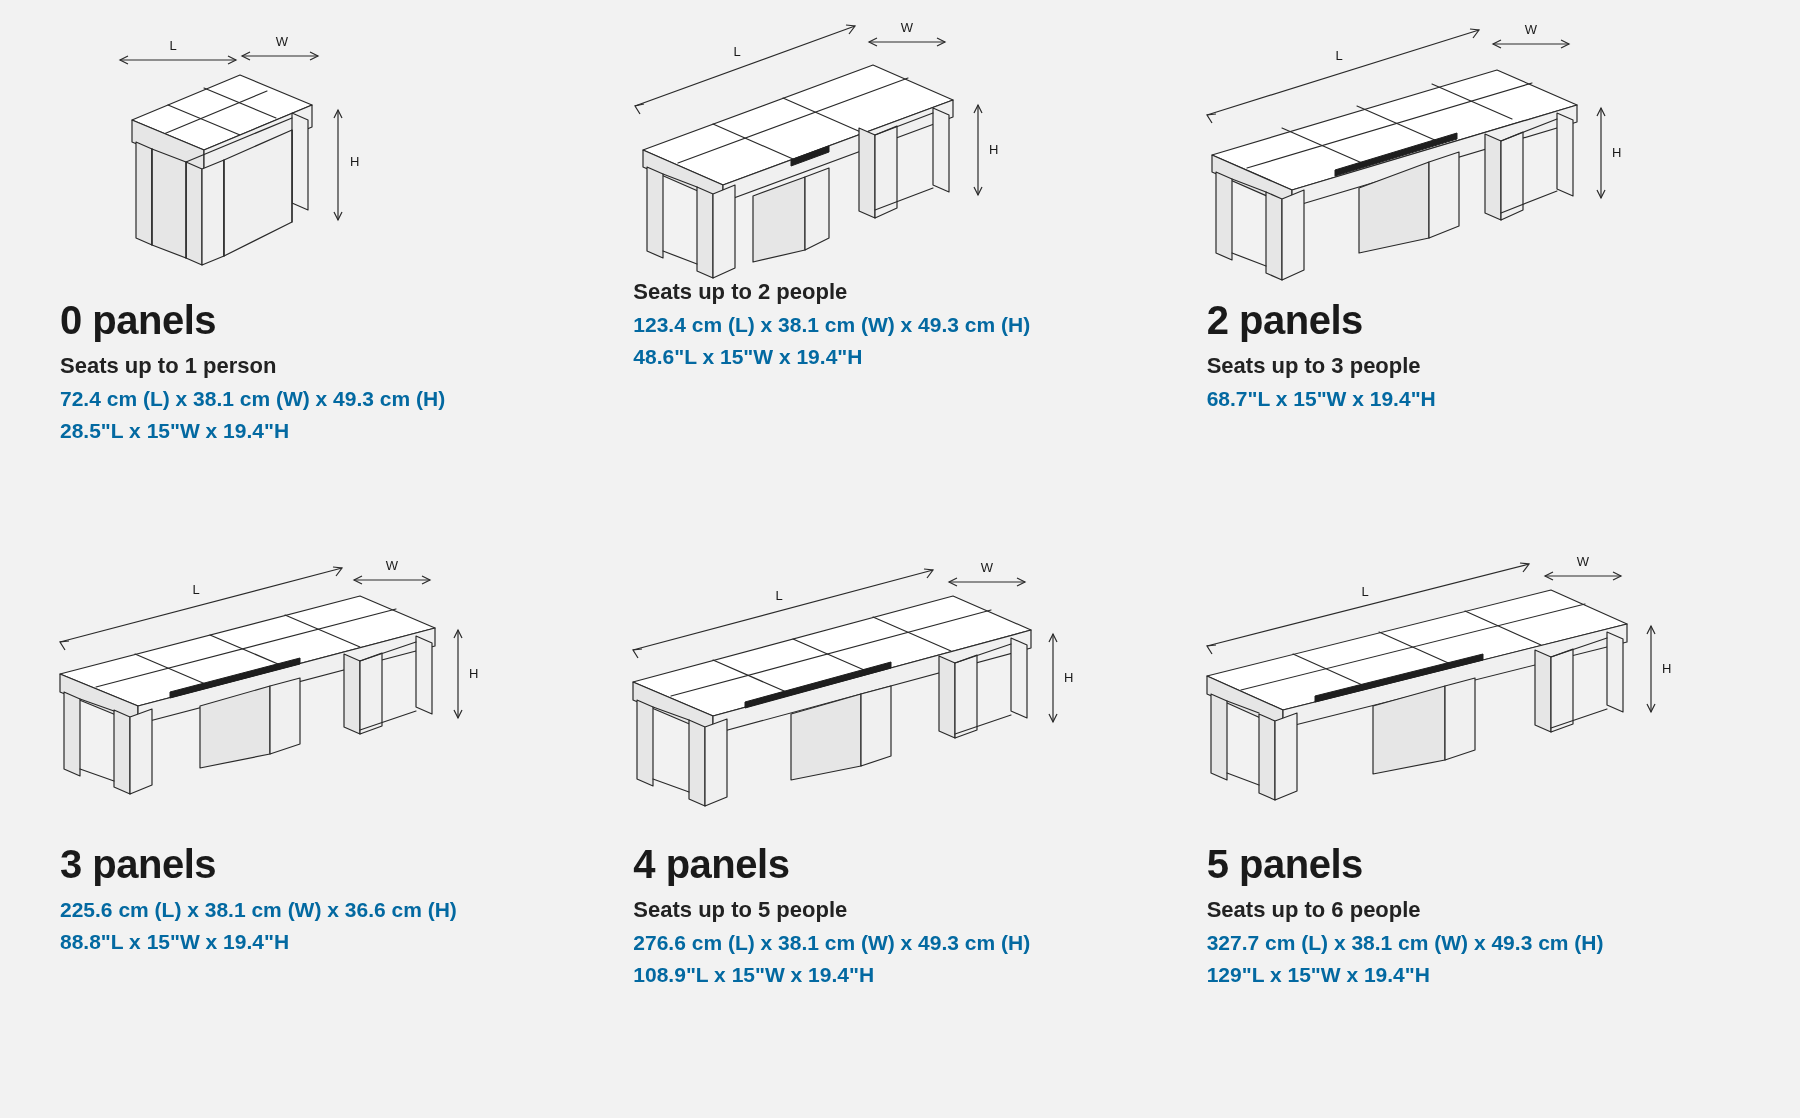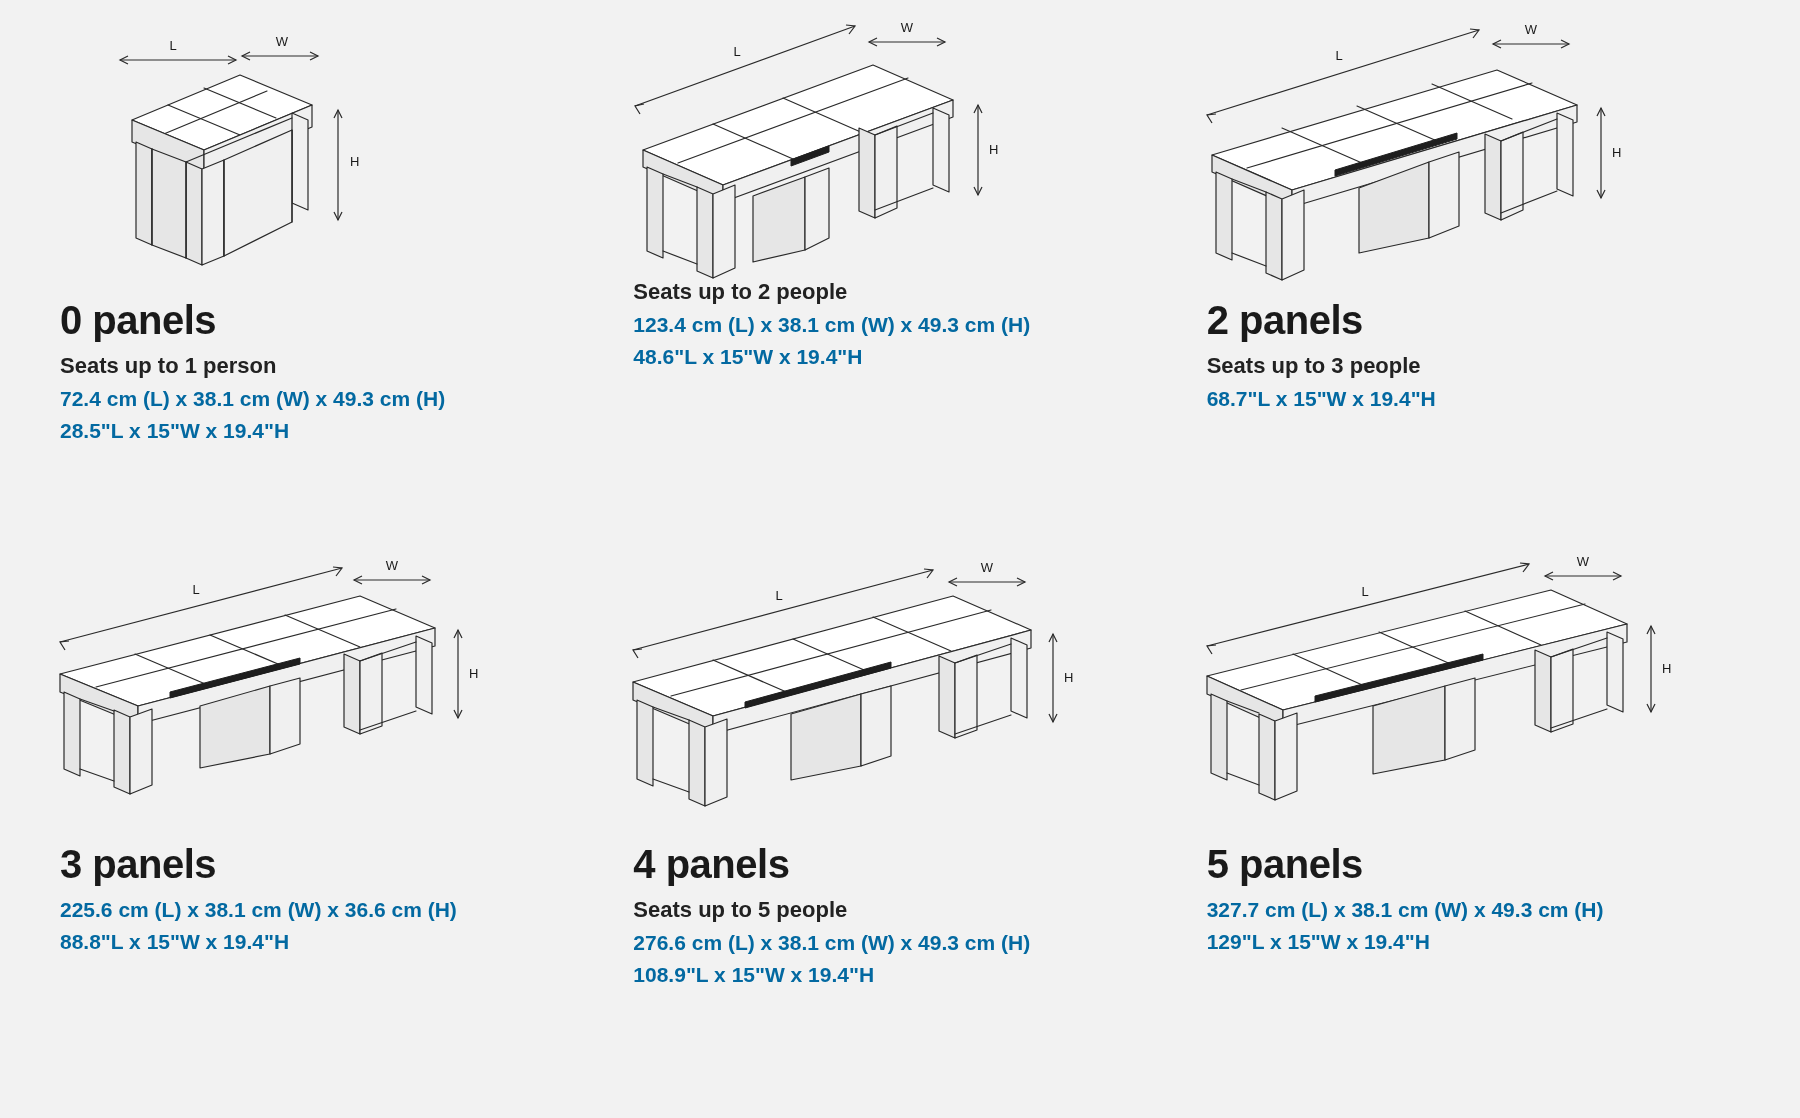--- a/index.html
+++ b/index.html
@@ -408,17 +408,18 @@
         </g>
         <g>
           <line class="arrow" x1="444" y1="72" x2="444" y2="158"></line>
           <polyline class="arrow" points="440,80 444,72 448,80"></polyline>
           <polyline class="arrow" points="440,150 444,158 448,150"></polyline>
           <text class="dimlabel" x="455" y="119">H</text>
         </g>
       </svg>
     </div>
     <div class="title">5 panels</div>
+    <div class="seats">Seats up to 6 people</div>
     <div class="dim">327.7 cm (L) x 38.1 cm (W) x 49.3 cm (H)</div>
     <div class="dim imperial">129"L x 15"W x 19.4"H</div>
   </div>
 
 </div>
 
 </body></html>

